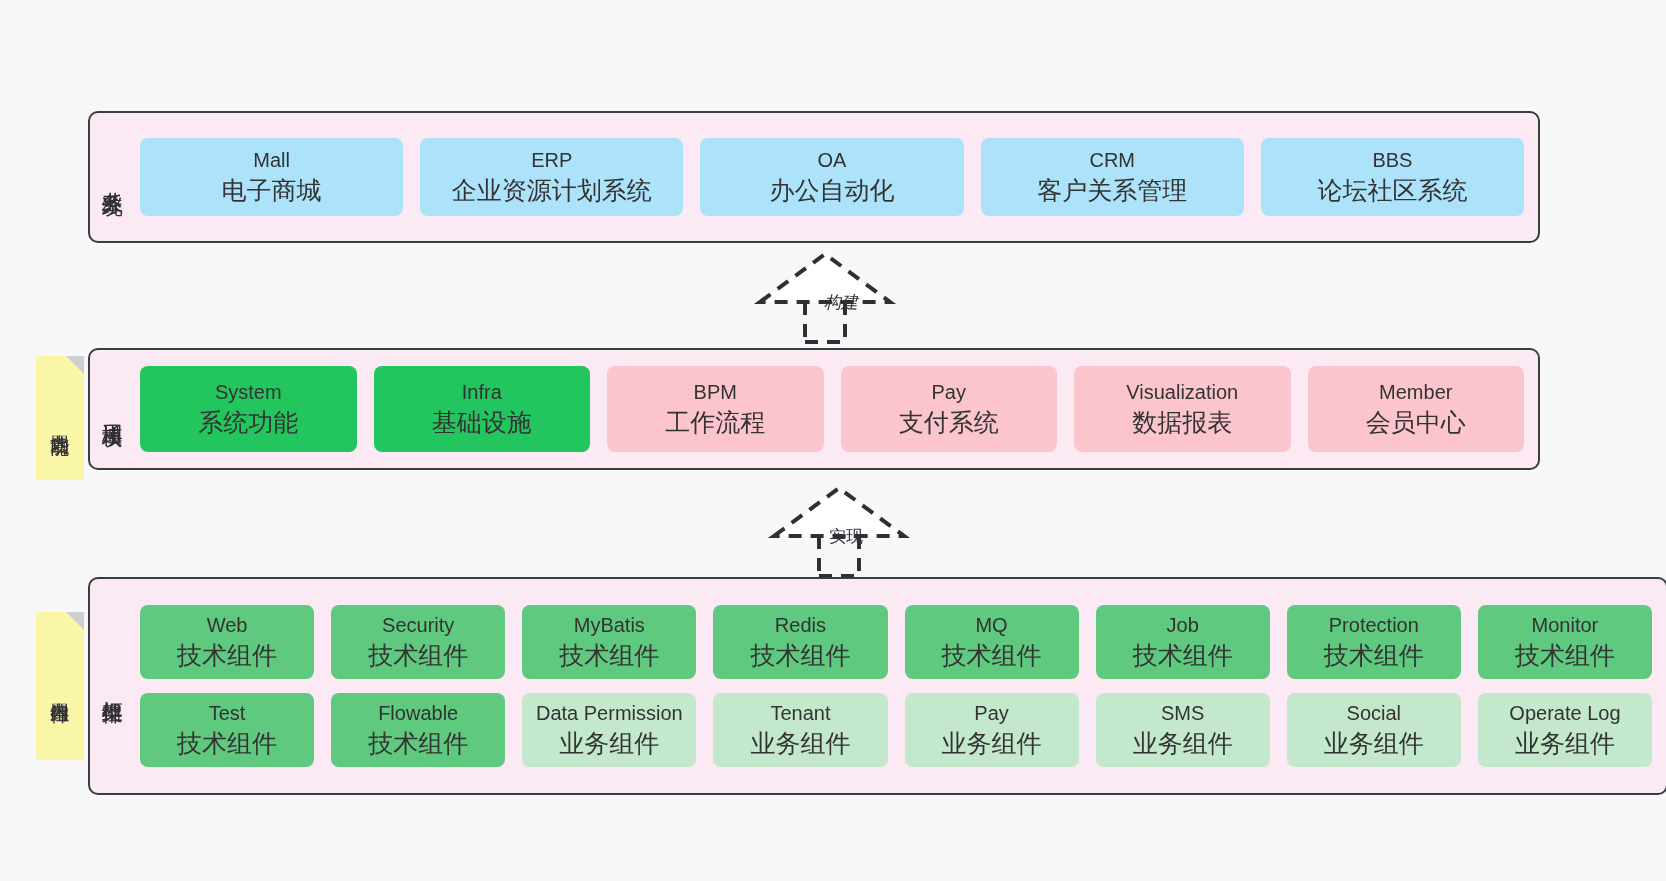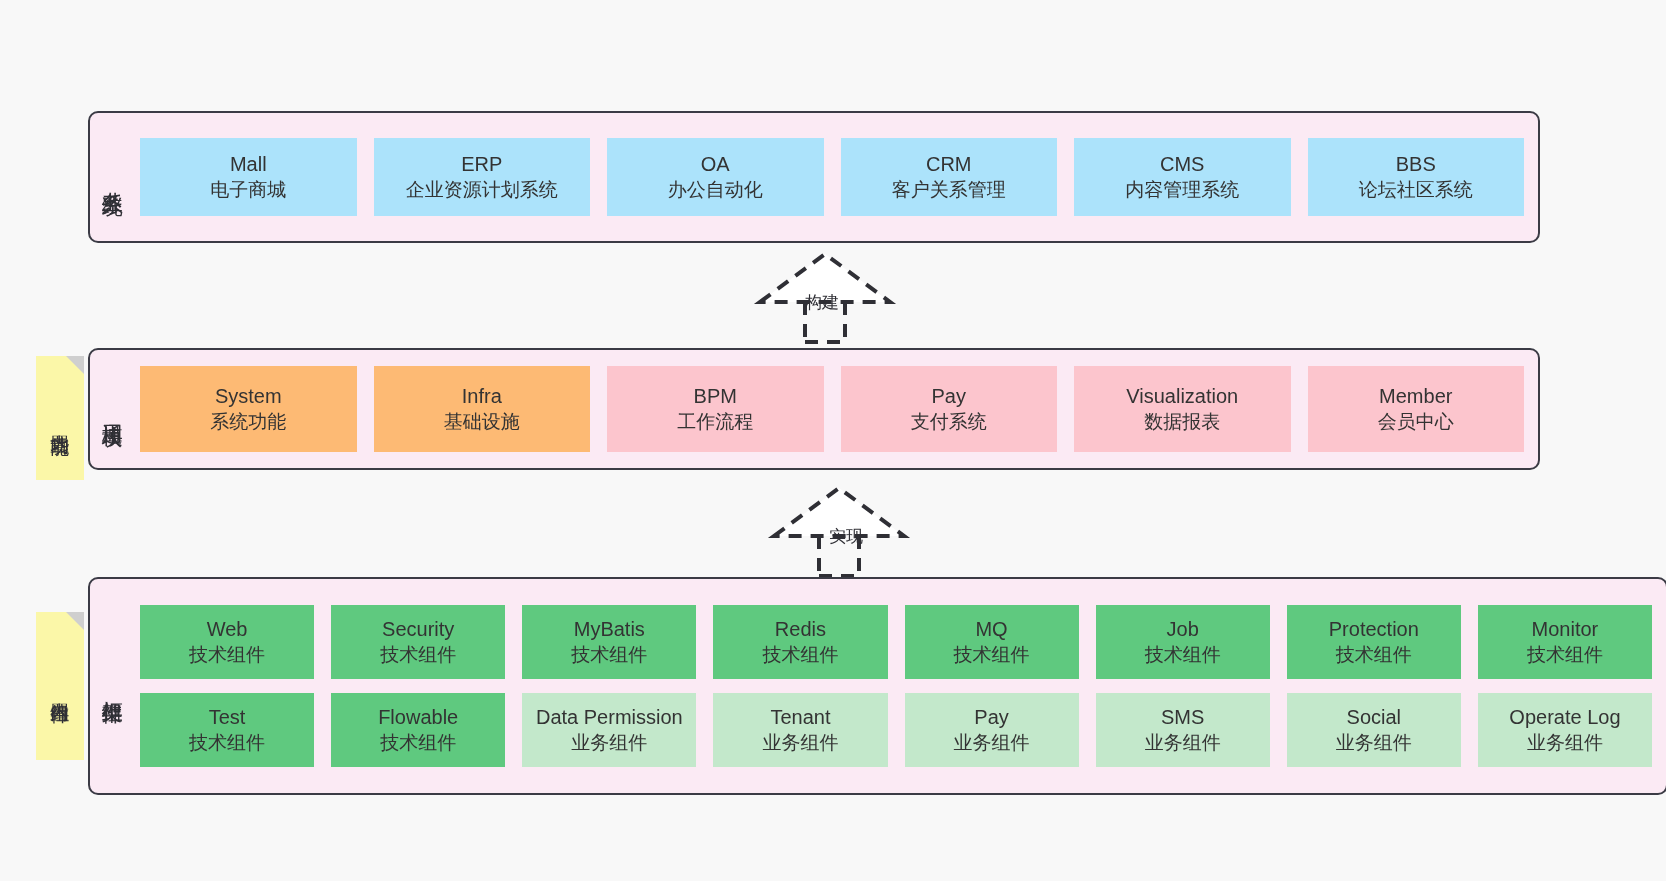--- a/index.html
+++ b/index.html
@@ -63,35 +63,35 @@
   .row {
     display: flex;
     gap: 17px;
     align-items: stretch;
   }
 
   
   .card {
     flex: 1 1 0;
     box-sizing: border-box;
-    border-radius: 0;
+    border-radius: 8px;
     display: flex;
     flex-direction: column;
     align-items: center;
     justify-content: center;
     text-align: center;
     line-height: 1.28;
     padding: 4px 6px;
     color: #333333;
   }
   .card .t1 { font-size: 20px; }
-  .card .t2 { font-size: 19px; }
+  .card .t2 { font-size: 25px; }
 
   .card.blue          { background: #ace3fb; }
-  .card.red           { background: #fdba74; }
+  .card.red           { background: #22c55e; }
   .card.pink          { background: #fcc5cd; }
   .card.green         { background: #5fc97f; }
   .card.green-light   { background: #c3e8cb; }
 
   
   .h-biz    { height: 78px; }
   .h-mod    { height: 86px; }
   .h-comp   { height: 74px; }
 
   
@@ -144,21 +144,21 @@
   .conn-label {
     position: absolute;
     font-size: 17px;
     color: #2f2f35;
     background: transparent;
     white-space: nowrap;
     user-select: none;
   }
 
   #conn-build  { left: 752px; top: 252px; width: 190px; height: 92px; }
-  #conn-build .conn-label  { left: 53px; top: 39px; }
+  #conn-build .conn-label  { left: 72px; top: 39px; font-style: italic; }
 
   #conn-impl   { left: 766px; top: 486px; width: 190px; height: 92px; }
   #conn-impl .conn-label   { left: 63px; top: 39px; }
 </style>
 </head>
 <body>
 
 <div class="canvas">
 
   <div class="layer" id="layer-business">
@@ -173,24 +173,20 @@
           <span class="t1">ERP</span>
           <span class="t2">企业资源计划系统</span>
         </div>
         <div class="card blue h-biz">
           <span class="t1">OA</span>
           <span class="t2">办公自动化</span>
         </div>
         <div class="card blue h-biz">
           <span class="t1">CRM</span>
           <span class="t2">客户关系管理</span>
-        </div>
-        <div class="card blue h-biz">
-          <span class="t1">CMS</span>
-          <span class="t2">内容管理系统</span>
         </div>
         <div class="card blue h-biz">
           <span class="t1">BBS</span>
           <span class="t2">论坛社区系统</span>
         </div>
       </div>
     </div>
   </div>
 
   <div class="connector" id="conn-build">

